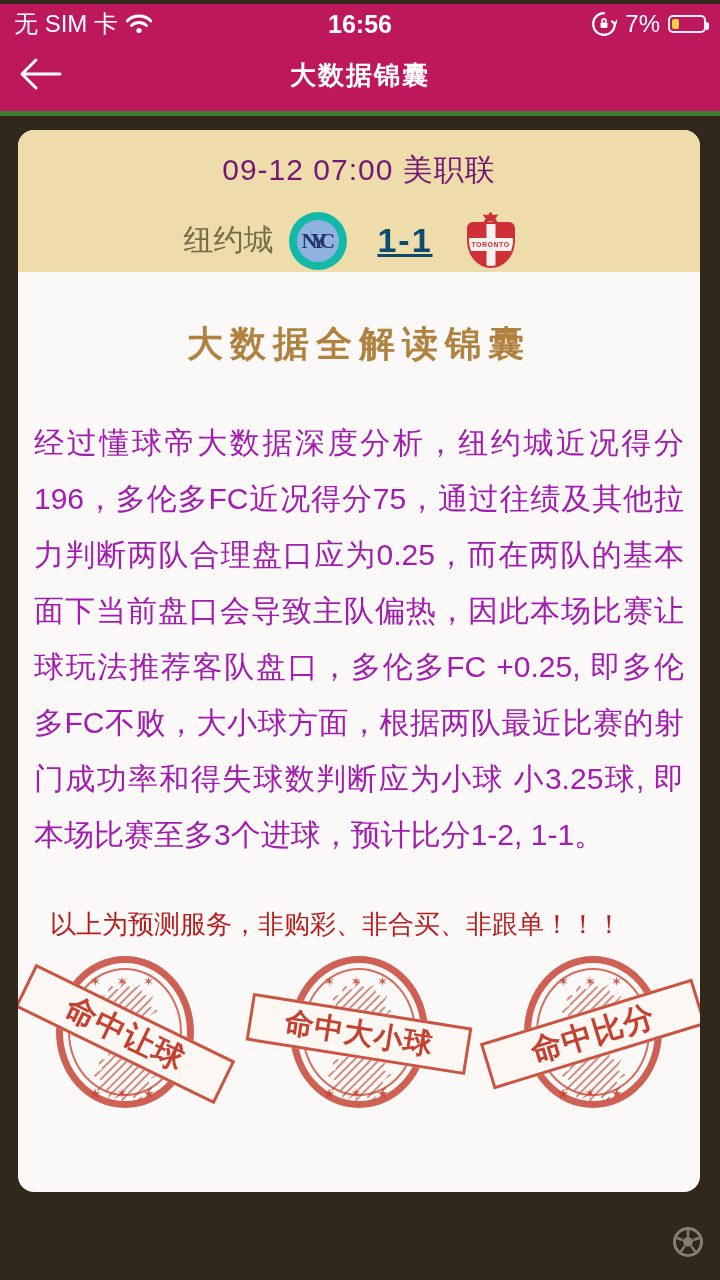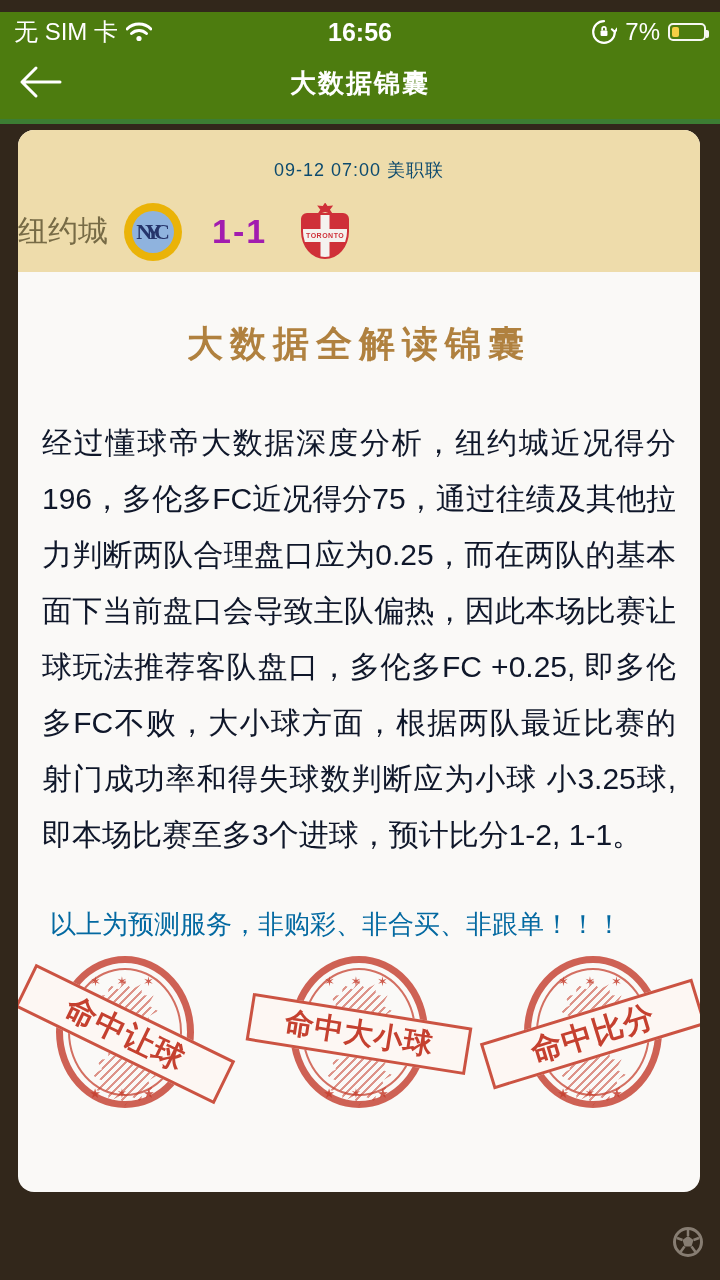--- a/index.html
+++ b/index.html
@@ -1,56 +1,56 @@
 <!DOCTYPE html>
 <html><head>
 <meta charset="utf-8">
 <style>
   * { margin:0; padding:0; box-sizing:border-box; }
   html,body { width:720px; }
   body { font-family:"Liberation Sans","DejaVu Sans",sans-serif; }
   #screen { position:relative; width:720px; height:1280px; background:#32271b; overflow:hidden; }
 
   
-  .header { position:absolute; top:12px; left:0; width:720px; height:112px; background:#4d7c0f; border-bottom:5px solid #3c7d33; }
+  .header { position:absolute; top:4px; left:0; width:720px; height:112px; background:#be185d; border-bottom:5px solid #3c7d33; }
   .statusbar { position:absolute; top:0; left:0; right:0; height:40px; display:flex; align-items:center; padding:0 14px; color:#fff; font-size:24px; }
   .sb-left { display:flex; align-items:center; gap:8px; }
   .sb-center { position:absolute; left:0; right:0; text-align:center; font-size:25px; font-weight:bold; pointer-events:none; }
   .sb-right { margin-left:auto; display:flex; align-items:center; gap:8px; }
   .wifi-icon svg, .rotlock-icon svg { display:block; }
   .battery { position:relative; width:38px; height:18px; border:2px solid rgba(255,255,255,.95); border-radius:5px; }
   .battery .fill { position:absolute; left:2px; top:2px; bottom:2px; width:7px; background:#f6cf45; border-radius:2px; }
   .battery .nub { position:absolute; right:-5px; top:5px; width:3px; height:8px; background:rgba(255,255,255,.95); border-radius:0 2px 2px 0; }
   .navbar { position:absolute; top:40px; left:0; right:0; height:67px; }
   .back-btn { position:absolute; left:14px; top:8px; width:60px; height:50px; cursor:pointer; }
   .nav-title { position:absolute; left:0; right:0; top:14px; text-align:center; color:#fff; font-size:26px; font-weight:bold; letter-spacing:2px; }
 
   
   .card { position:absolute; left:18px; top:130px; width:682px; height:1062px; background:#faf9f7; border-radius:16px; overflow:hidden; }
   .card-head { height:142px; background:#eedcab; text-align:center; }
-  .match-date { padding-top:28px; font-size:18px; color:#0c4a6e; letter-spacing:1px; }
-  .match-row { margin-top:14px; display:flex; align-items:center; justify-content:flex-start; }
+  .match-date { padding-top:20px; font-size:30px; color:#701a75; letter-spacing:1px; }
+  .match-row { margin-top:14px; display:flex; align-items:center; justify-content:center; }
   .team-name { font-size:30px; color:#776b46; }
-  .score { font-size:34px; font-weight:bold; color:#a21caf; margin:16px 30px; letter-spacing:2px; }
+  .score { font-size:34px; font-weight:bold; color:#0c4a6e; margin:16px 30px; letter-spacing:2px;text-decoration:underline; }
 
   
-  .logo-nyc { position:relative; width:58px; height:58px; margin-left:16px; border-radius:50%; background:#eab308; }
+  .logo-nyc { position:relative; width:58px; height:58px; margin-left:16px; border-radius:50%; background:#14b8a6; }
   .logo-nyc .inner { position:absolute; left:8px; top:8px; width:42px; height:42px; border-radius:50%; background:#8fb3de; display:flex; align-items:center; justify-content:center; }
   .logo-nyc .mono { font-family:"Liberation Serif",serif; font-weight:bold; font-size:22px; color:#26356b; letter-spacing:-7px; padding-right:7px; }
   .logo-tor { position:relative; width:56px; height:58px; margin-right:16px; }
   .logo-tor .leaf { position:absolute; top:0; left:50%; transform:translateX(-50%); width:16px; height:12px; background:#cf3038; clip-path:polygon(50% 0,65% 30%,100% 25%,80% 60%,100% 100%,50% 80%,0 100%,20% 60%,0 25%,35% 30%); }
   .logo-tor .shield { position:absolute; top:10px; left:4px; width:48px; height:46px; background:#cf3038; border:2px solid #cf3038; border-radius:6px 6px 50% 50%/6px 6px 60% 60%; overflow:hidden; }
   .logo-tor .tbar { position:absolute; left:50%; top:0; bottom:0; width:9px; transform:translateX(-50%); background:#f4f2ef; }
   .logo-tor .band { position:absolute; left:0; right:0; top:14px; height:13px; background:#f4f2ef; display:flex; align-items:center; justify-content:center; }
   .logo-tor .band span { font-size:7px; font-weight:bold; color:#cf3038; letter-spacing:.5px; }
 
   
   .big-title { margin-top:48px; text-align:center; font-family:Liberation Serif, serif; font-size:36px; font-weight:bold; color:#b0813f; letter-spacing:7px; }
-  .analysis { margin:46px 24px 0; font-size:30px; line-height:56px; color:#0f172a; text-align:justify; }
-  .disclaimer { margin:44px 32px 0; font-size:26px; color:#0369a1; }
+  .analysis { margin:46px 16px 0; font-size:30px; line-height:56px; color:#a21caf; text-align:justify; }
+  .disclaimer { margin:44px 32px 0; font-size:26px; color:#b91c1c; }
 
   
   .stamps { margin-top:6px; padding:0 4px; display:flex; justify-content:space-between; height:180px; }
   .stamp { position:relative; width:206px; height:176px; }
   .stamp .ellipse { position:absolute; left:50%; top:8px; transform:translateX(-50%); width:138px; height:152px; border:7px solid rgba(197,64,47,.82); border-radius:50%; }
   .stamp .ellipse .ring { position:absolute; inset:5px; border:2px solid rgba(197,64,47,.75); border-radius:50%; }
   .burst { position:absolute; left:50%; transform:translateX(-50%); width:66px; height:62px; background:repeating-linear-gradient(135deg, rgba(197,64,47,.55) 0 2px, transparent 2px 6px);
     clip-path:polygon(100% 50%,84.8% 59.3%,93.3% 75%,75.5% 75.5%,75% 93.3%,59.3% 84.8%,50% 100%,40.7% 84.8%,25% 93.3%,24.5% 75.5%,6.7% 75%,15.2% 59.3%,0 50%,15.2% 40.7%,6.7% 25%,24.5% 24.5%,25% 6.7%,40.7% 15.2%,50% 0,59.3% 15.2%,75% 6.7%,75.5% 24.5%,93.3% 25%,84.8% 40.7%); }
   .burst.top { top:32px; }
   .burst.bot { top:96px; }

